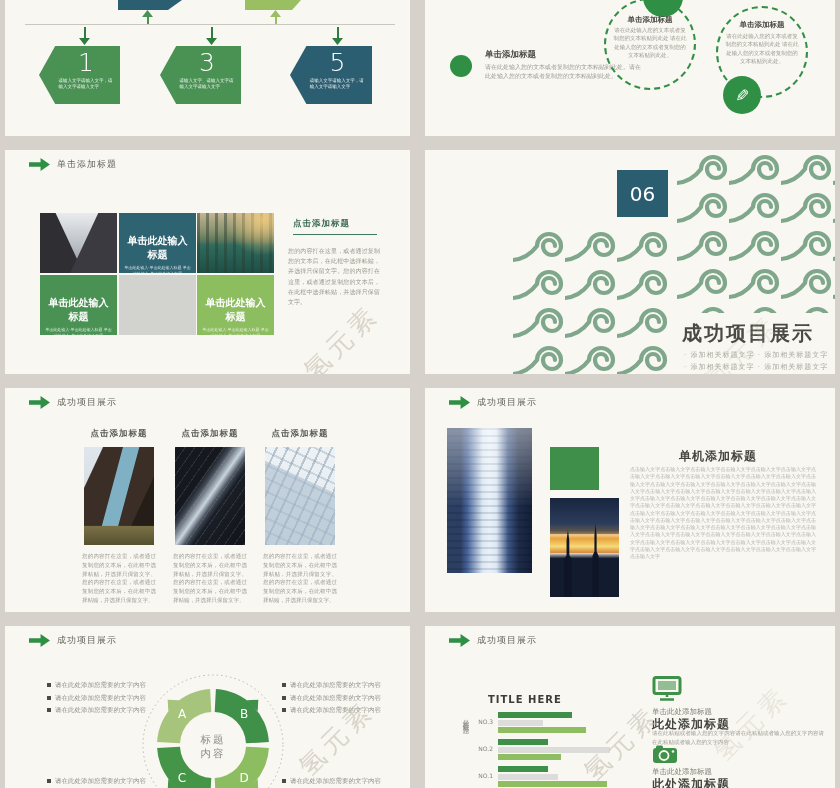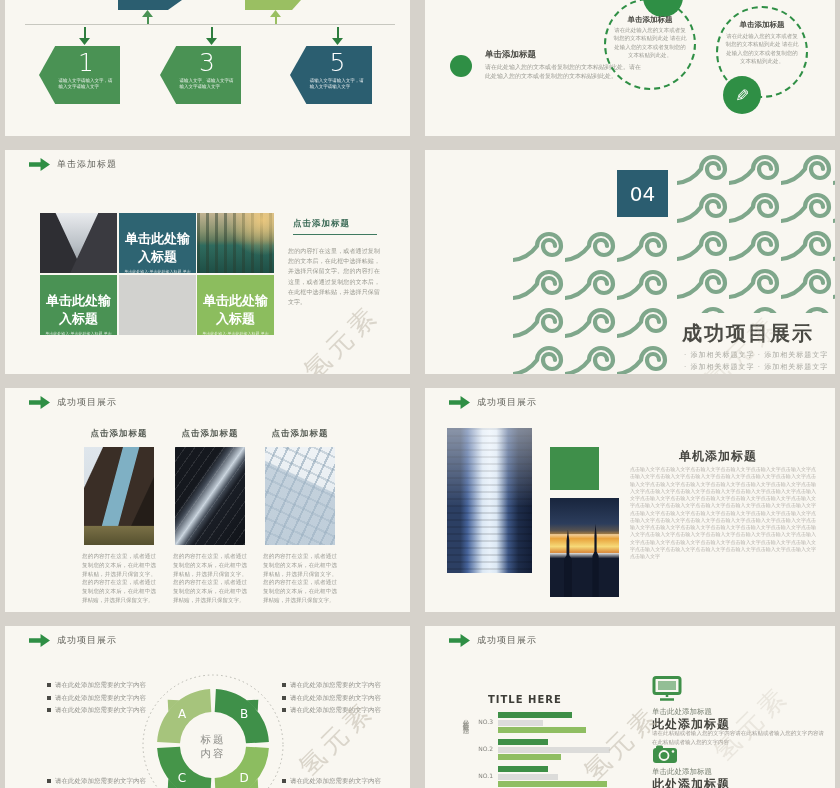--- a/index.html
+++ b/index.html
@@ -33,21 +33,21 @@
   .tri-up{position:absolute;width:11px;height:7px;clip-path:polygon(50% 0,0 100%,100% 100%);}
   
   .dcirc{position:absolute;border:2.5px dashed #2f8f45;border-radius:50%;width:92px;height:92px;
          box-sizing:border-box;}
   .c-title{position:absolute;font-size:7.5px;font-weight:bold;color:#4b4b45;text-align:center;}
   .c-body{position:absolute;font-size:5.5px;color:#9c9c94;line-height:1.5;text-align:center;}
   
   .tile{position:absolute;width:77px;height:60px;overflow:hidden;}
   .tile.txt{display:flex;flex-direction:column;justify-content:center;align-items:center;
             text-align:center;padding:0 5px;box-sizing:border-box;}
-  .tile.txt .t{color:#fff;font-size:13px;font-weight:bold;margin-bottom:3px;margin-top:25px;}
+  .tile.txt .t{color:#fff;font-size:10px;font-weight:bold;margin-bottom:3px;margin-top:25px;}
   .tile.txt .st{color:rgba(255,255,255,.8);font-size:4px;line-height:1.5;}
   
   .ph{position:absolute;overflow:hidden;}
   .ph-bw{background:
      linear-gradient(115deg,transparent 55%,#3a3a40 56%),
      linear-gradient(245deg,transparent 58%,#2e2e33 59%),
      linear-gradient(180deg,#e9ebee 0%,#b9bfc5 55%,#83898f 100%);}
   .ph-pool{background:
      radial-gradient(circle at 85% 12%,rgba(245,205,125,.85),transparent 42%),
      repeating-linear-gradient(90deg,rgba(40,60,45,.45) 0 3px,transparent 3px 9px),
@@ -194,21 +194,21 @@
   </div>
 
   <div class="slide s4">
     <svg class="abs" style="left:252px;top:0;" width="158" height="163">
         <rect width="158" height="163" fill="url(#swirl)"></rect>
       </svg>
     <svg class="abs" style="left:88px;top:77px;" width="155" height="147">
         <rect width="155" height="147" fill="url(#swirl)"></rect>
       </svg>
     <div class="numbox" style="left:192px;top:20px;width:51px;height:47px;">
-      <span>04</span>
+      <span>06</span>
     </div>
     <div class="sec-title" style="left:257px;top:170px;">成功项目展示</div>
     <div class="sec-bul" style="left:259px;top:200px;">· 添加相关标题文字 · 添加相关标题文字</div>
     <div class="sec-bul" style="left:259px;top:212px;">· 添加相关标题文字 · 添加相关标题文字</div>
     <div class="wm" style="left:270px;top:185px;opacity:.45;">氢元素</div>
   </div>
 
   <div class="slide s5">
     <div class="hdr">
       <div class="arr"></div>

